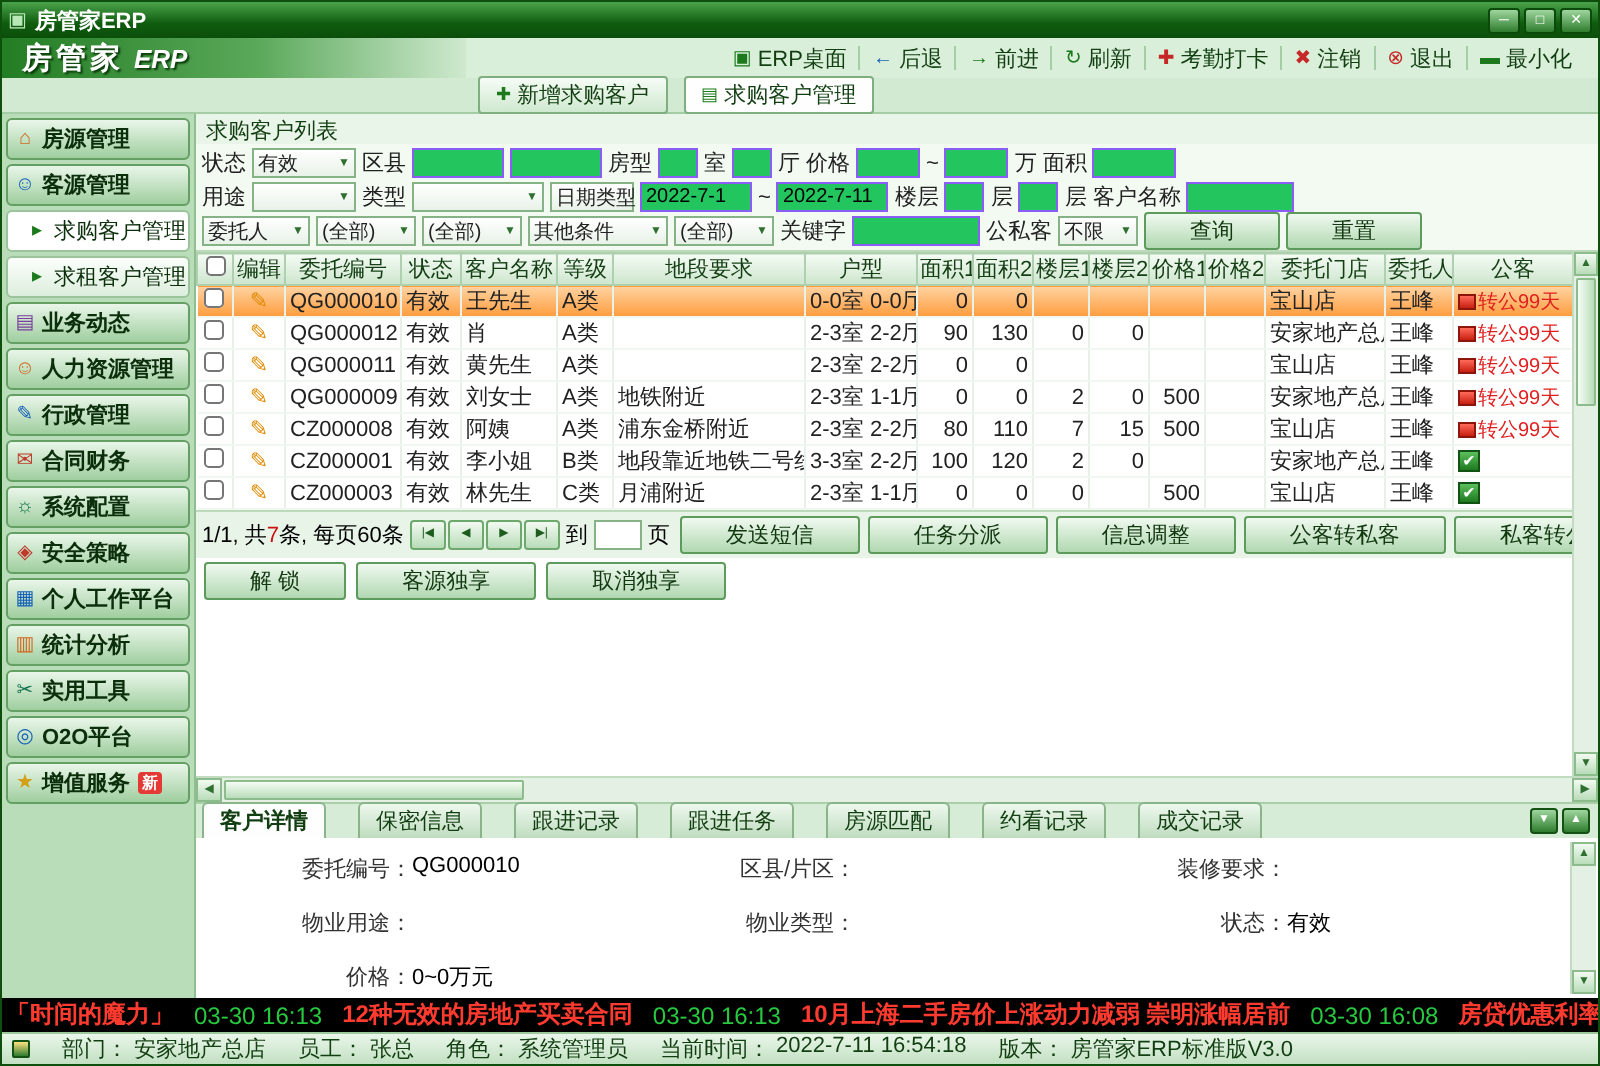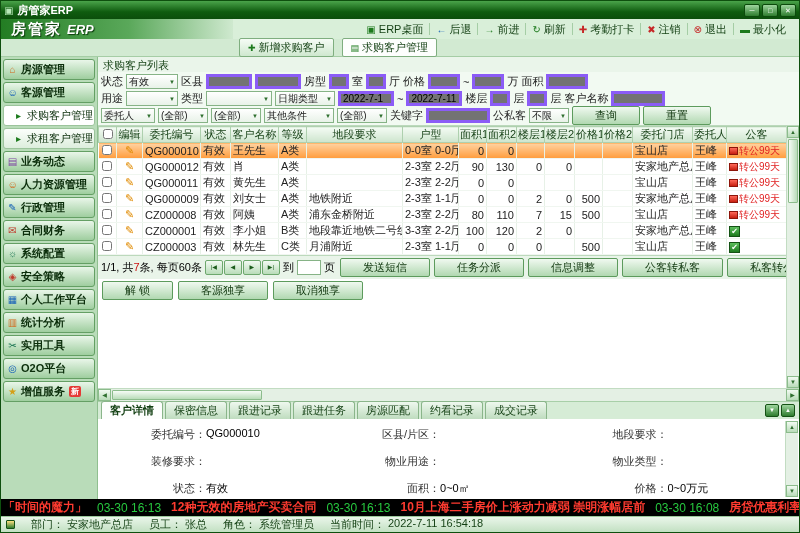--- a/index.html
+++ b/index.html
@@ -39,26 +39,26 @@
   .side-item.active { background:#ffffff; }
   .side-ico { width:11px; flex:none; text-align:center; font-size:10px; }
   .badge { background:#e53935; color:#fff; font-size:8px; font-weight:bold; padding:0 2px; border-radius:2px; margin-left:1px; }
 
   .main { flex:1; min-width:0; display:flex; flex-direction:column; background:#fff; }
   .list-title { height:15px; flex:none; background:#eaf5ea; color:#123f12; padding:1px 5px; }
 
   
   .filters { flex:none; background:#f2faf2; border-bottom:1px solid #bcd9bc; padding:1px 3px; }
   .f-row { display:flex; align-items:center; gap:3px; height:17px; color:#222; white-space:nowrap; }
-  .f-in { height:15px; border:3px solid #8b5cf6; background:#737373; font-size:10px; padding:0 2px; font-family:inherit; }
+  .f-in { height:15px; border:1px solid #8b5cf6; background:#22c55e; font-size:10px; padding:0 2px; font-family:inherit; }
   .f-select { height:15px; border:1px solid #86b386; background:linear-gradient(#ffffff,#e8f2e8); display:inline-flex; align-items:center; justify-content:space-between; padding:0 2px; font-size:10px; cursor:pointer; }
   .f-select .arr { font-size:6px; color:#2f6f2f; margin-left:2px; }
   .w20{width:20px}.w32{width:32px}.w40{width:40px}.w42{width:42px}.w46{width:46px}
   .w50{width:50px}.w52{width:52px}.w54{width:54px}.w56{width:56px}.w58{width:70px}
-  .w62{width:60px}.w64{width:64px}.w66{width:66px}
+  .w62{width:42px}.w64{width:64px}.w66{width:66px}
   .btn { display:inline-block; border:1px solid #5d9b5d; background:linear-gradient(#f0f9f0,#b1d8b1); border-radius:2px; color:#11380f; padding:1px 22px; white-space:nowrap; cursor:pointer; }
 
   
   .mid-zone { flex:1; min-height:0; position:relative; padding-right:13px; display:flex; flex-direction:column; background:#fff; }
   table.grid { width:100%; border-collapse:collapse; table-layout:fixed; flex:none; }
   .grid th { background:linear-gradient(#f4fbf4,#cde5cd); border:1px solid #aed0ae; font-weight:normal; color:#143f14; height:16px; padding:0 1px; overflow:hidden; white-space:nowrap; font-size:11px; }
   .grid td { border-right:1px solid #e7f1e7; border-bottom:1px solid #f0f6f0; height:16px; padding:0 2px; overflow:hidden; white-space:nowrap; color:#222; }
   .grid td.num { text-align:right; }
   .grid tr.selected td { background:linear-gradient(#ffd2a0,#ff9c3c); }
   .cb-cell, .ed-cell { text-align:center; }
@@ -84,26 +84,26 @@
   .vs-btn { height:12px; flex:none; background:linear-gradient(#f2faf2,#b9dcb9); border:1px solid #8cbc8c; font-size:6px; line-height:10px; text-align:center; color:#2f6f2f; cursor:pointer; }
   .vs-thumb { height:64px; flex:none; margin:1px; background:linear-gradient(90deg,#f6fcf6,#b9dcb9); border:1px solid #8cbc8c; border-radius:1px; cursor:grab; }
   .vs-fill { flex:1; }
   .hscroll { flex:none; height:13px; background:#e4f0e4; border-top:1px solid #c2dcc2; display:flex; align-items:stretch; }
   .hs-btn { width:13px; flex:none; background:linear-gradient(#f2faf2,#b9dcb9); border:1px solid #8cbc8c; font-size:6px; line-height:11px; text-align:center; color:#2f6f2f; cursor:pointer; }
   .hs-track { flex:1; position:relative; }
   .hs-thumb { position:absolute; left:1px; top:1px; bottom:1px; width:150px; background:linear-gradient(#f6fcf6,#b9dcb9); border:1px solid #8cbc8c; border-radius:1px; cursor:grab; }
 
   
   .dtabs { flex:none; height:18px; background:#d6ecd6; border-top:1px solid #a8cfa8; display:flex; align-items:flex-end; padding:2px 3px 0; }
-  .dtabs-list { display:flex; gap:2px; flex:1; }
+  .dtabs-list { display:flex; gap:16px; flex:1; }
   .dtab { padding:1px 8px; background:linear-gradient(#eef8ee,#bfdcbf); border:1px solid #8ab58a; border-bottom:none; border-radius:3px 3px 0 0; color:#123f12; cursor:pointer; white-space:nowrap; }
   .dtab.active { background:#fdfefd; font-weight:bold; }
   .dt-btn { width:14px; height:13px; margin:0 1px 2px; background:linear-gradient(#9ed69e,#2e7c2e); border:1px solid #145214; border-radius:2px; color:#fff; font-size:6px; line-height:11px; text-align:center; cursor:pointer; flex:none; }
   .dpanel { flex:none; height:80px; background:#fff; position:relative; padding:8px 30px 0 18px; }
-  .dgrid { display:grid; grid-template-columns:34% 33% 33%; row-gap:12px; color:#222;gap:12px; }
+  .dgrid { display:grid; grid-template-columns:34% 33% 33%; row-gap:12px; color:#222; }
   .dfield { display:flex; overflow:hidden; white-space:nowrap; }
   .dlabel { display:inline-block; width:90px; flex:none; text-align:right; color:#333; }
   .dvalue { color:#000; }
   .dv { top:2px; bottom:2px; right:1px; }
 
   
   .ticker { height:17px; flex:none; background:#000; display:flex; align-items:center; gap:10px; padding:0 2px; font-size:12px; font-weight:bold; white-space:nowrap; overflow:hidden; }
   .tk-head { color:#ff3b30; }
   .tk-time { color:#27c93f; font-weight:normal; }
   .statusbar { height:16px; flex:none; background:linear-gradient(#eaf6ea,#c2e0c2); border-top:1px solid #9cc89c; display:flex; align-items:center; gap:16px; padding:0 5px; color:#123f12; white-space:nowrap; overflow:hidden; }
@@ -577,42 +577,34 @@
         <div class="dgrid">
             <div class="dfield">
               <span class="dlabel">委托编号：</span>
               <span class="dvalue">QG000010</span>
             </div>
             <div class="dfield">
               <span class="dlabel">区县/片区：</span>
               <span class="dvalue"></span>
             </div>
             <div class="dfield">
-              <span class="dlabel">地段要求：</span>
-              <span class="dvalue"></span>
-            </div>
-            <div class="dfield">
               <span class="dlabel">装修要求：</span>
               <span class="dvalue"></span>
             </div>
             <div class="dfield">
               <span class="dlabel">物业用途：</span>
               <span class="dvalue"></span>
             </div>
             <div class="dfield">
               <span class="dlabel">物业类型：</span>
               <span class="dvalue"></span>
             </div>
             <div class="dfield">
               <span class="dlabel">状态：</span>
               <span class="dvalue">有效</span>
-            </div>
-            <div class="dfield">
-              <span class="dlabel">面积：</span>
-              <span class="dvalue">0~0㎡</span>
             </div>
             <div class="dfield">
               <span class="dlabel">价格：</span>
               <span class="dvalue">0~0万元</span>
             </div>
           </div>
         <div class="vscroll dv">
           <div class="vs-btn">▲</div>
           <div class="vs-fill"></div>
           <div class="vs-btn">▼</div>
@@ -642,15 +634,19 @@
         <span>张总</span>
       </span>
     <span class="sb-group">
         <span>角色：</span>
         <span>系统管理员</span>
       </span>
     <span class="sb-group">
         <span>当前时间：</span>
         <span>2022-7-11 16:54:18</span>
       </span>
+    <span class="sb-group">
+        <span>版本：</span>
+        <span>房管家ERP标准版V3.0</span>
+      </span>
   </div>
 
 </div>
 
 </body></html>

